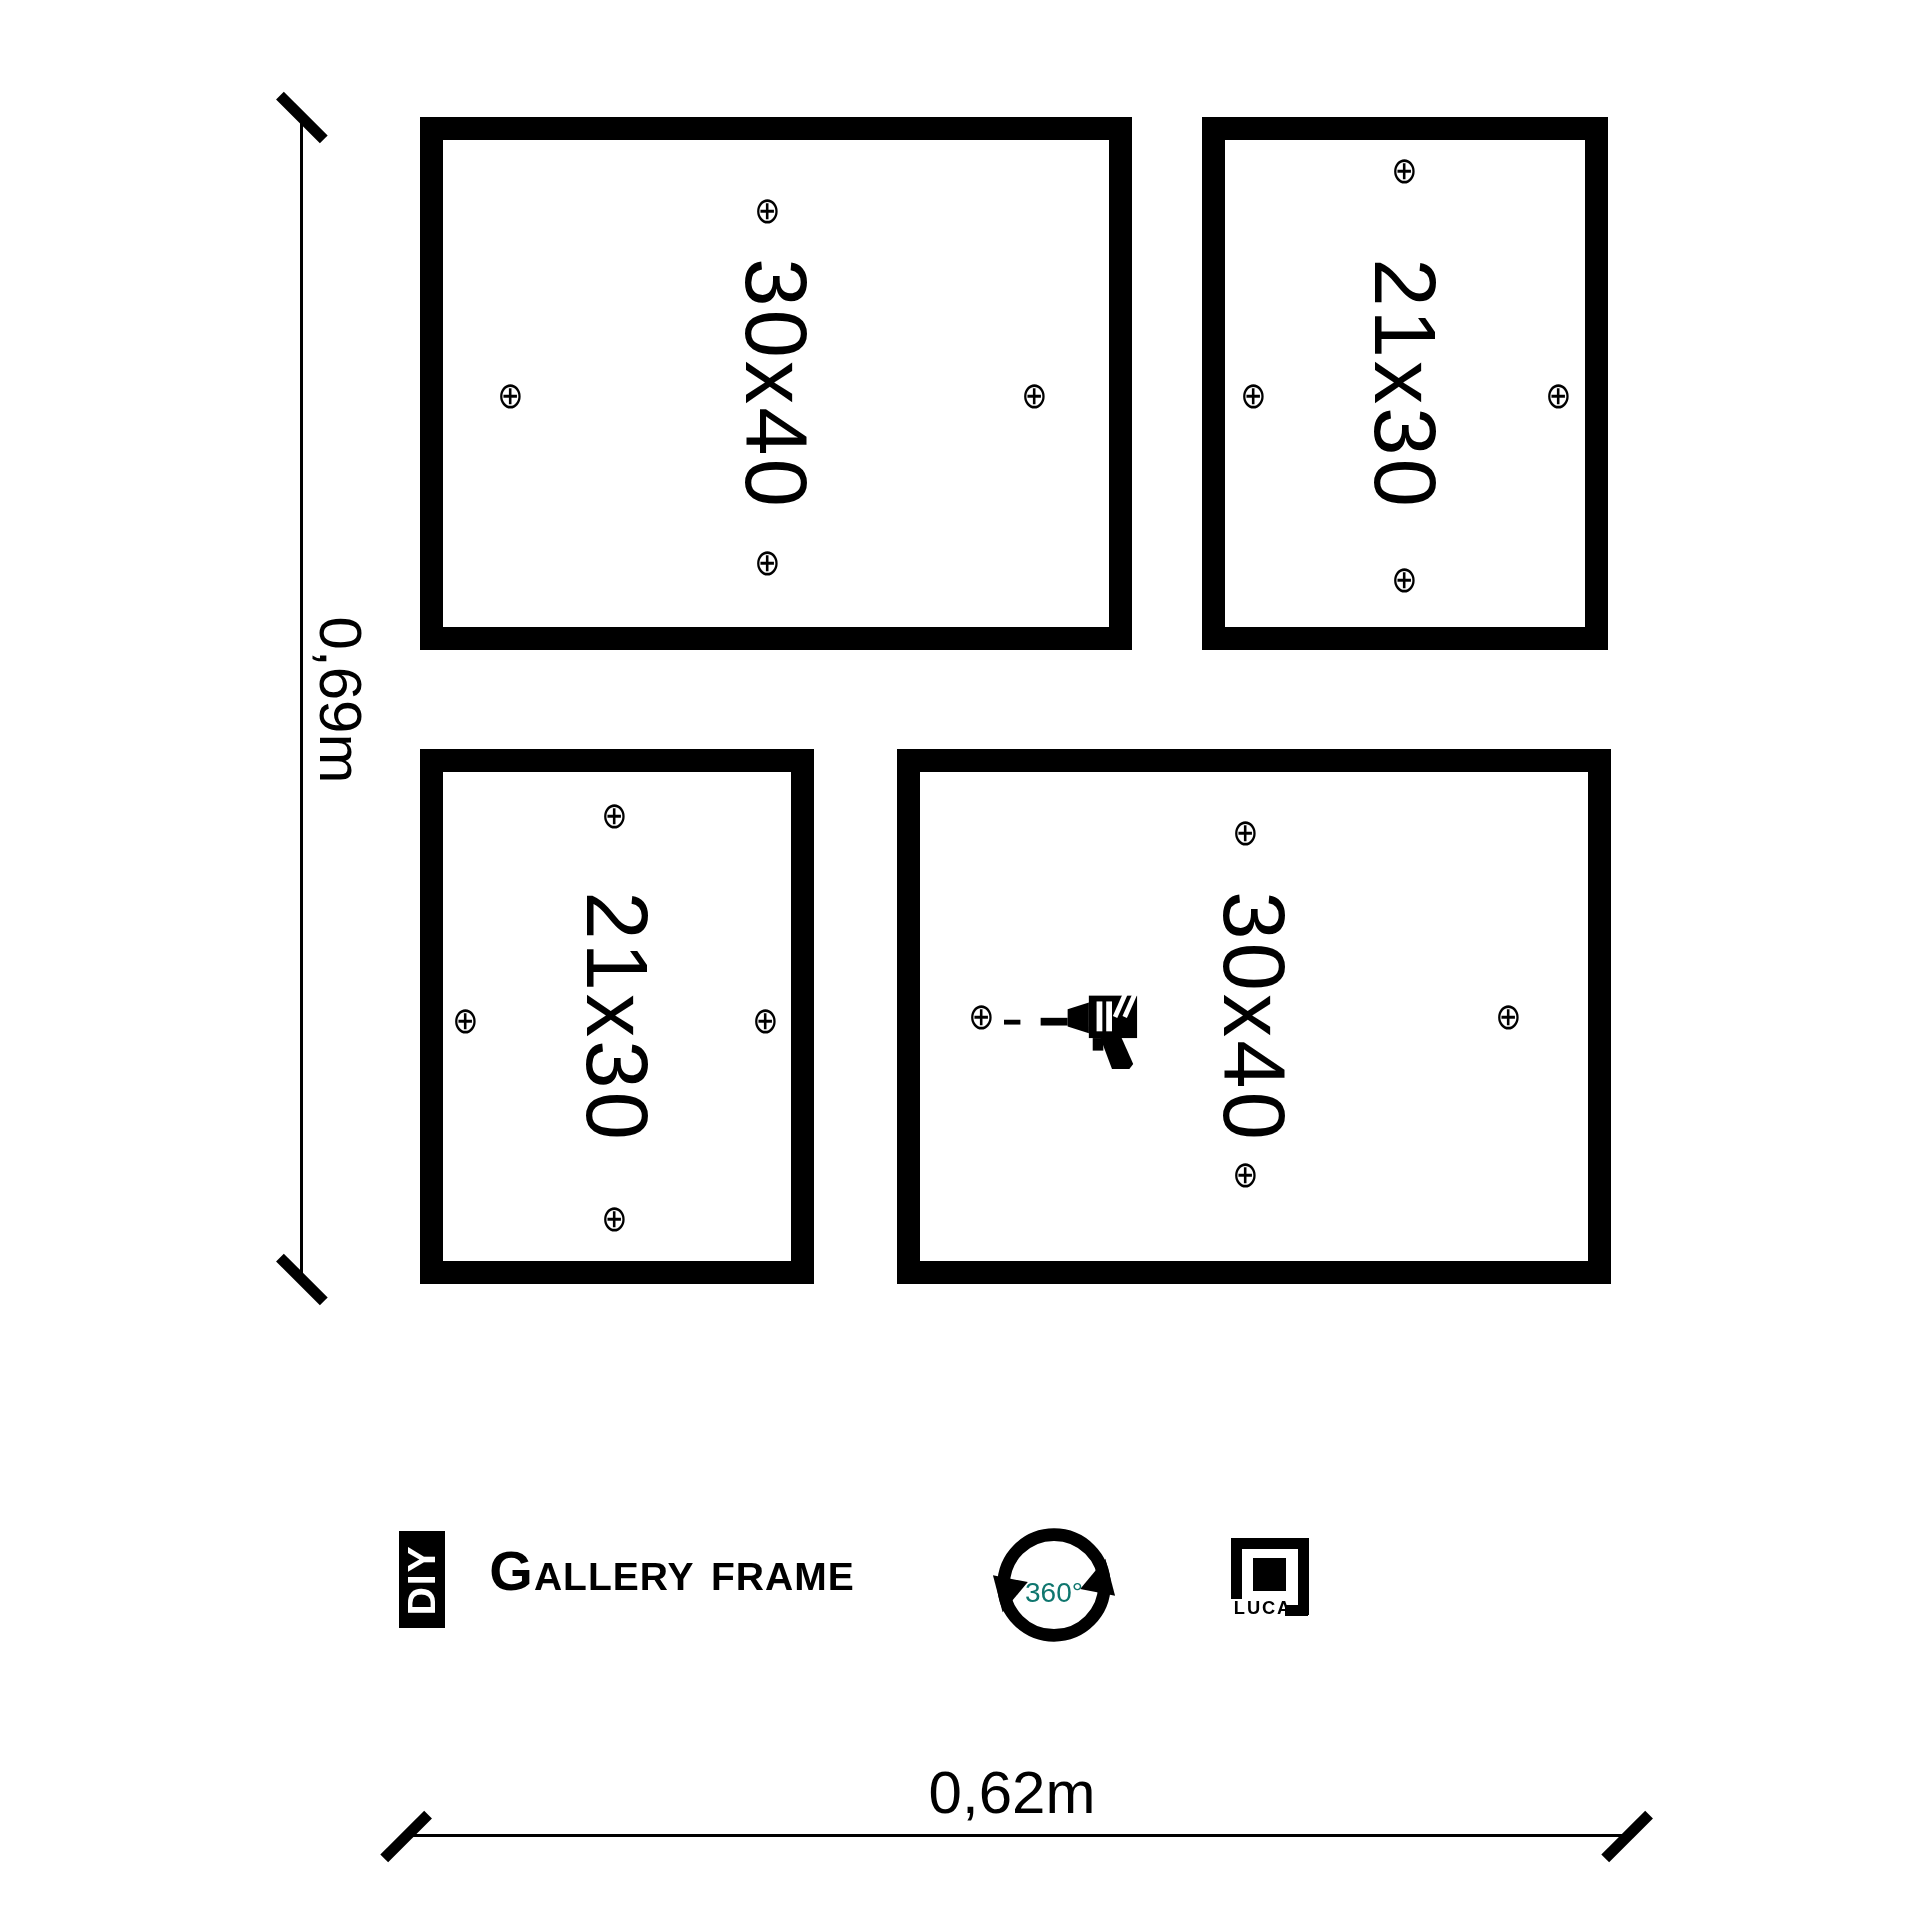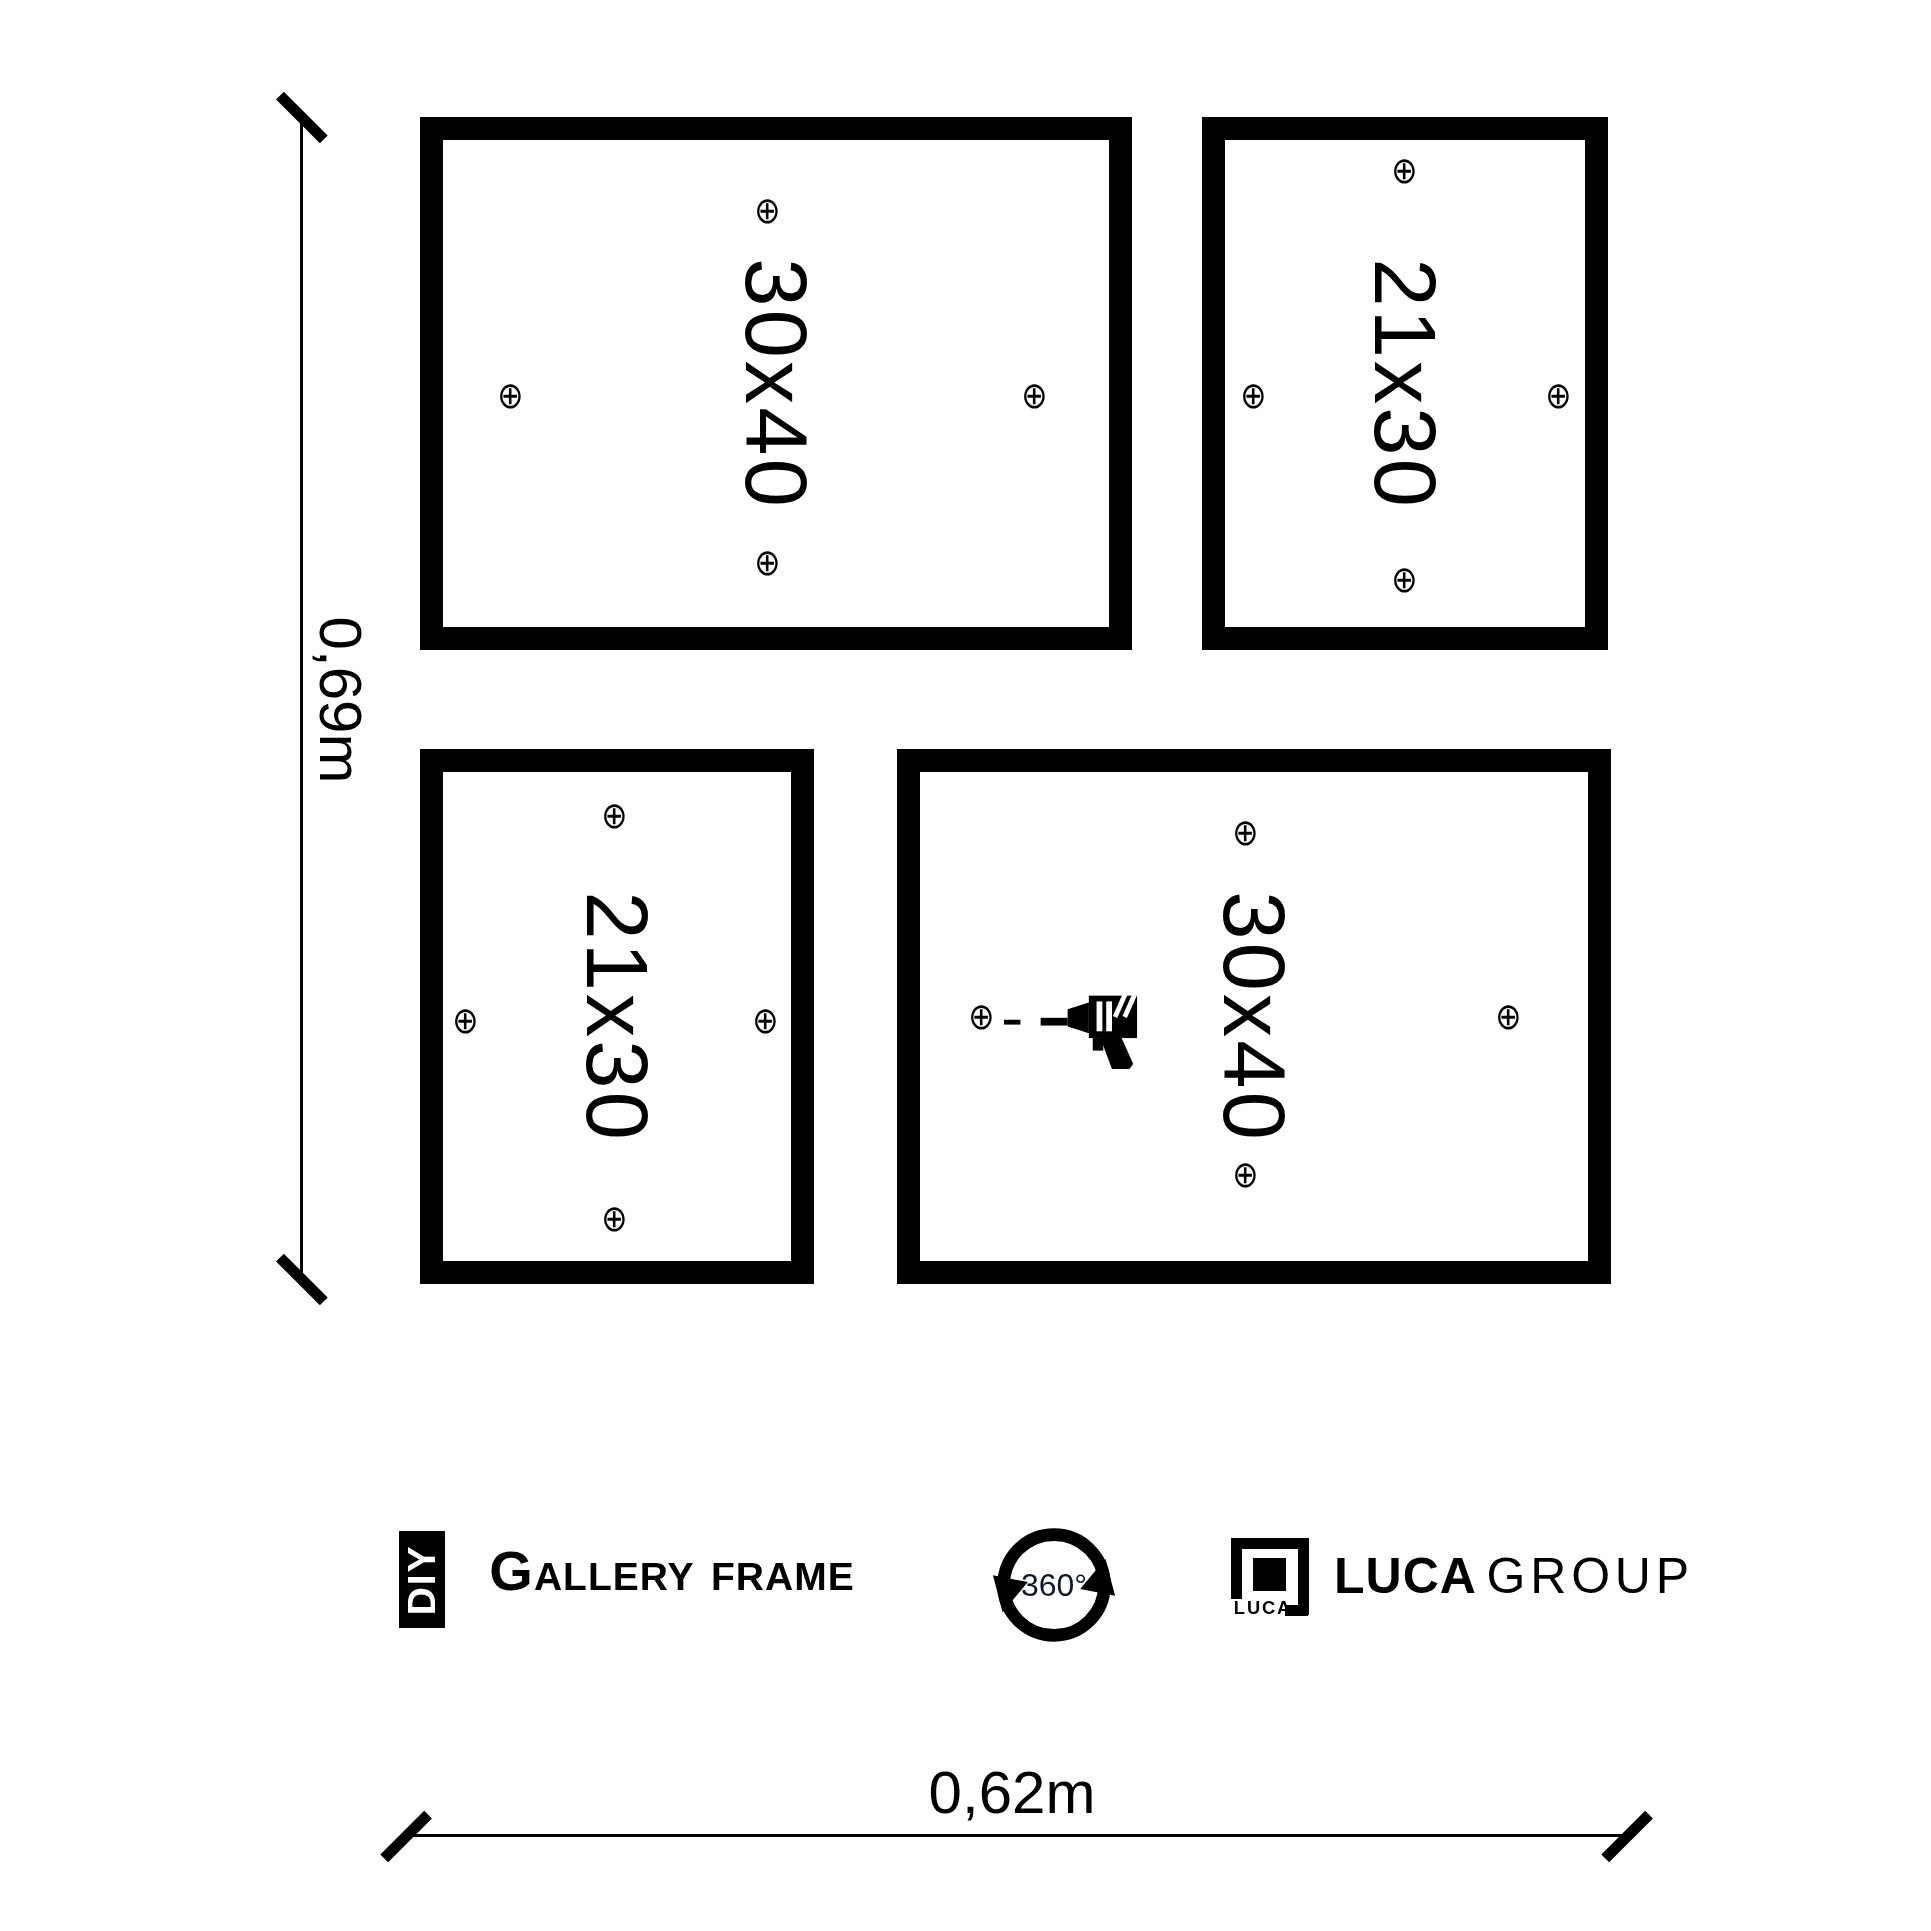--- a/index.html
+++ b/index.html
@@ -44,23 +44,23 @@
     font-variant:small-caps;text-transform:lowercase;
     font-size:56px;font-weight:700;letter-spacing:1px;text-align:center;white-space:nowrap;
   }
   .product-name::first-letter{text-transform:uppercase;}
   .tagline{
     position:absolute;left:469px;top:1591px;width:406px;text-align:center;
     font-variant:small-caps;font-size:37px;font-weight:700;letter-spacing:1.9px;white-space:nowrap;
   }
   .icon-360{position:absolute;left:991px;top:1522px;width:126px;height:126px;}
   .icon-360 .label{
-    position:absolute;left:0;top:0;width:126px;height:126px;
+    position:absolute;left:0;top:8px;width:126px;height:126px;
     display:flex;align-items:center;justify-content:center;
-    font-size:32px;color:#0f172a;
+    font-size:28px;color:#0f766e;
   }
   
   .luca-box{position:absolute;left:1231px;top:1538px;width:77px;height:77px;}
   .luca-box .bar{position:absolute;background:#000;}
   .luca-box .bar-top{left:0;top:0;width:77px;height:10.6px;}
   .luca-box .bar-left{left:0;top:0;width:10.6px;height:61px;}
   .luca-box .bar-right{left:67px;top:0;width:10.6px;height:77px;}
   .luca-box .bar-bottom-right{left:54px;top:67px;width:23px;height:10.6px;}
   .luca-box .inner-square{position:absolute;left:22px;top:20px;width:33px;height:33px;background:#000;}
   .luca-box .box-text{
@@ -150,18 +150,15 @@
 
   <div class="luca-box">
     <div class="bar bar-top"></div>
     <div class="bar bar-left"></div>
     <div class="bar bar-right"></div>
     <div class="bar bar-bottom-right"></div>
     <div class="inner-square"></div>
     <div class="box-text">LUCA</div>
   </div>
 
-  <div class="company">
-    <span class="bold">LUCA</span><span class="light">GROUP</span>
-  </div>
 
 </div>
 
 
 </body></html>

